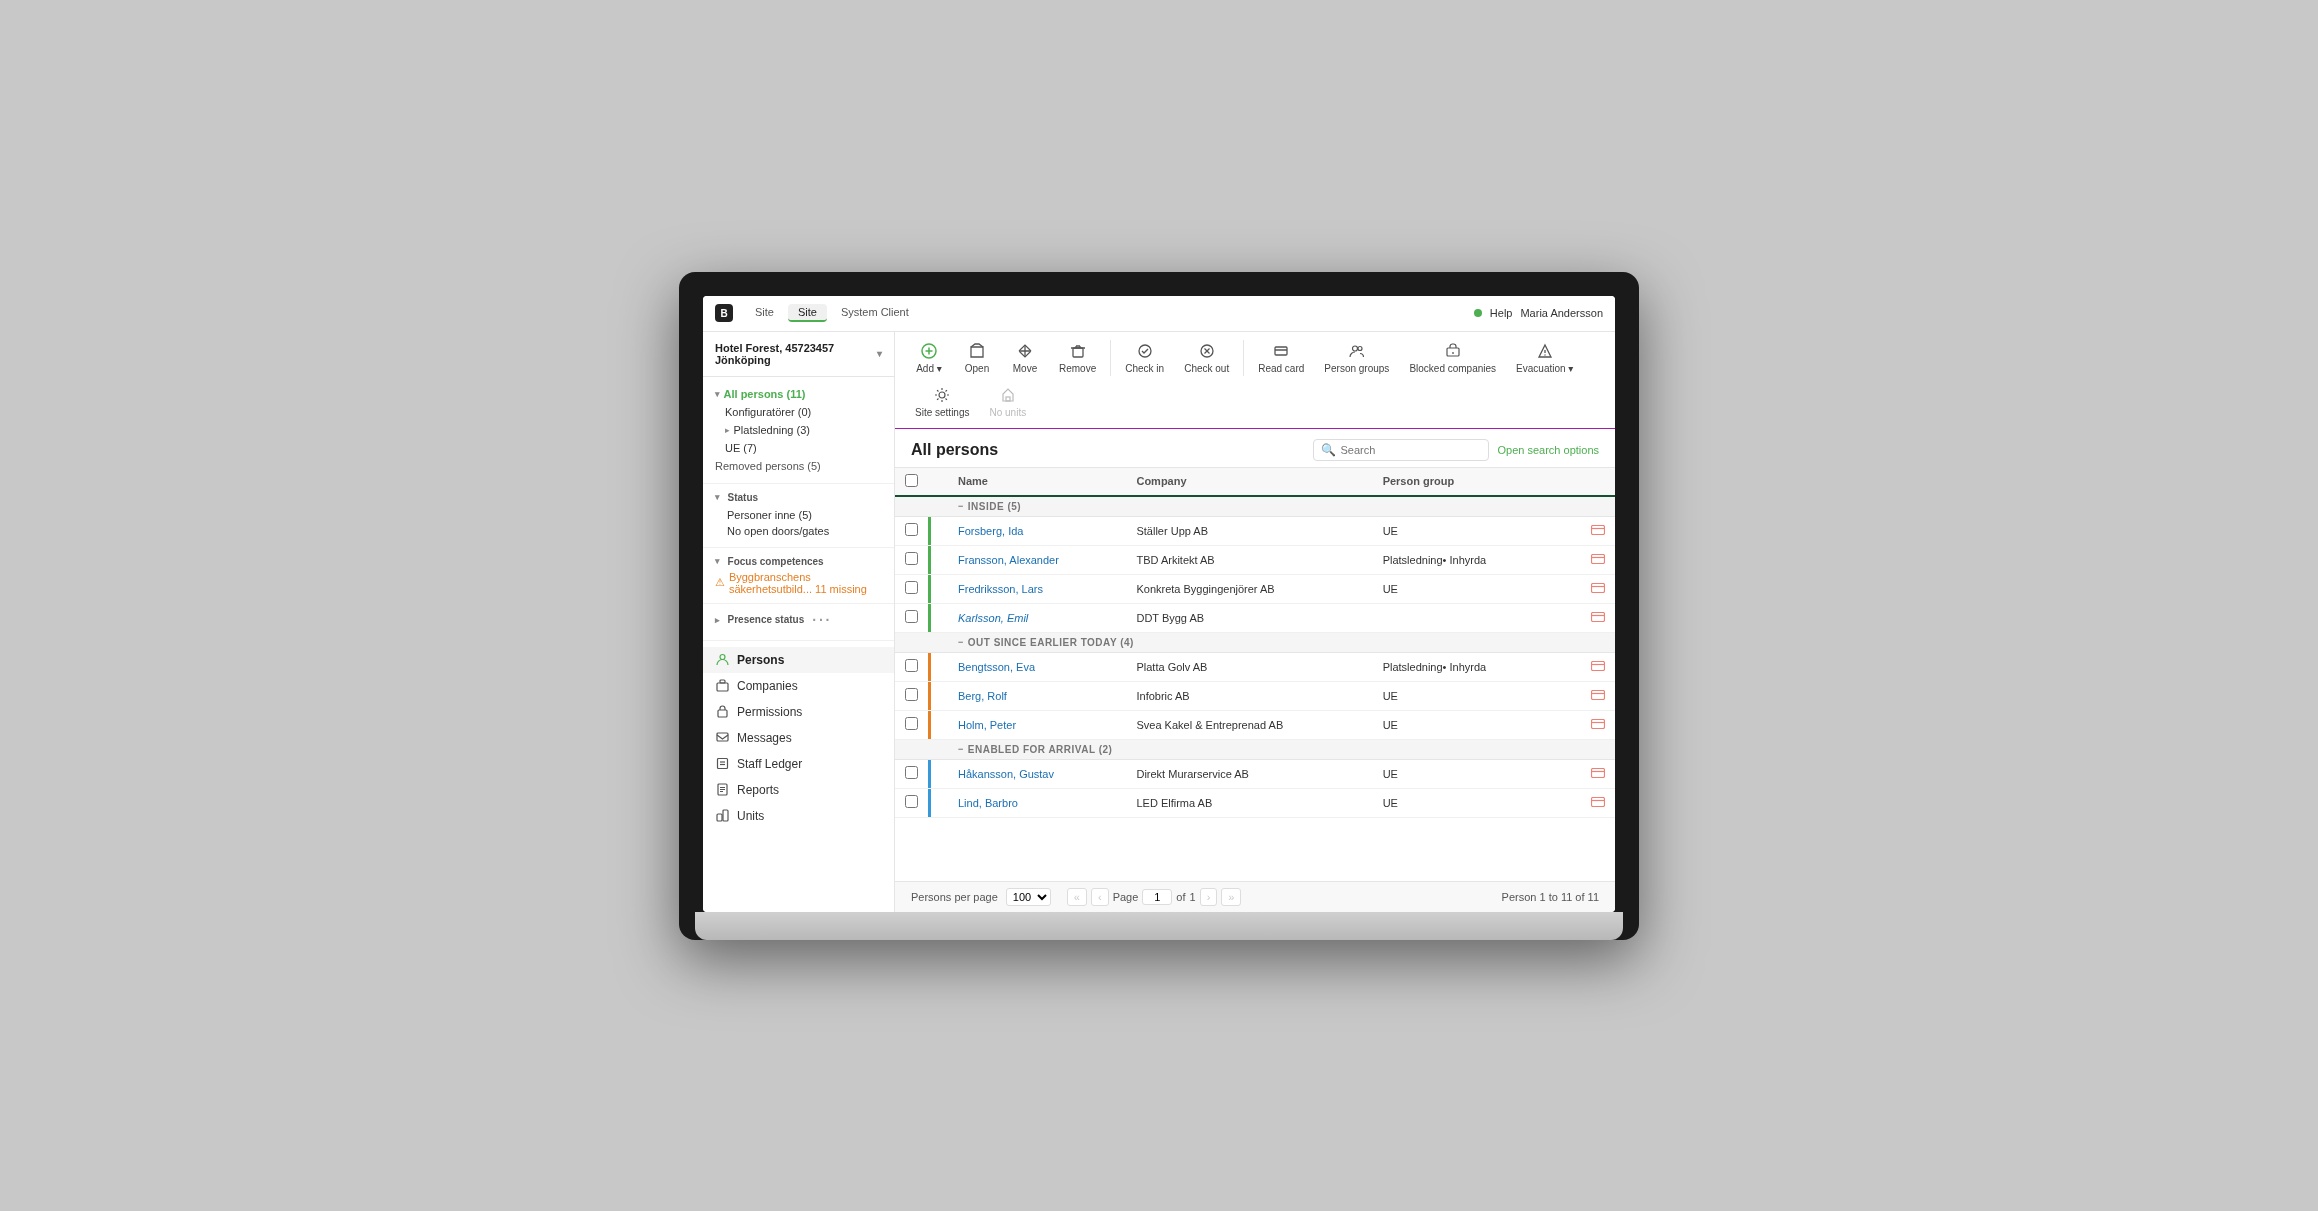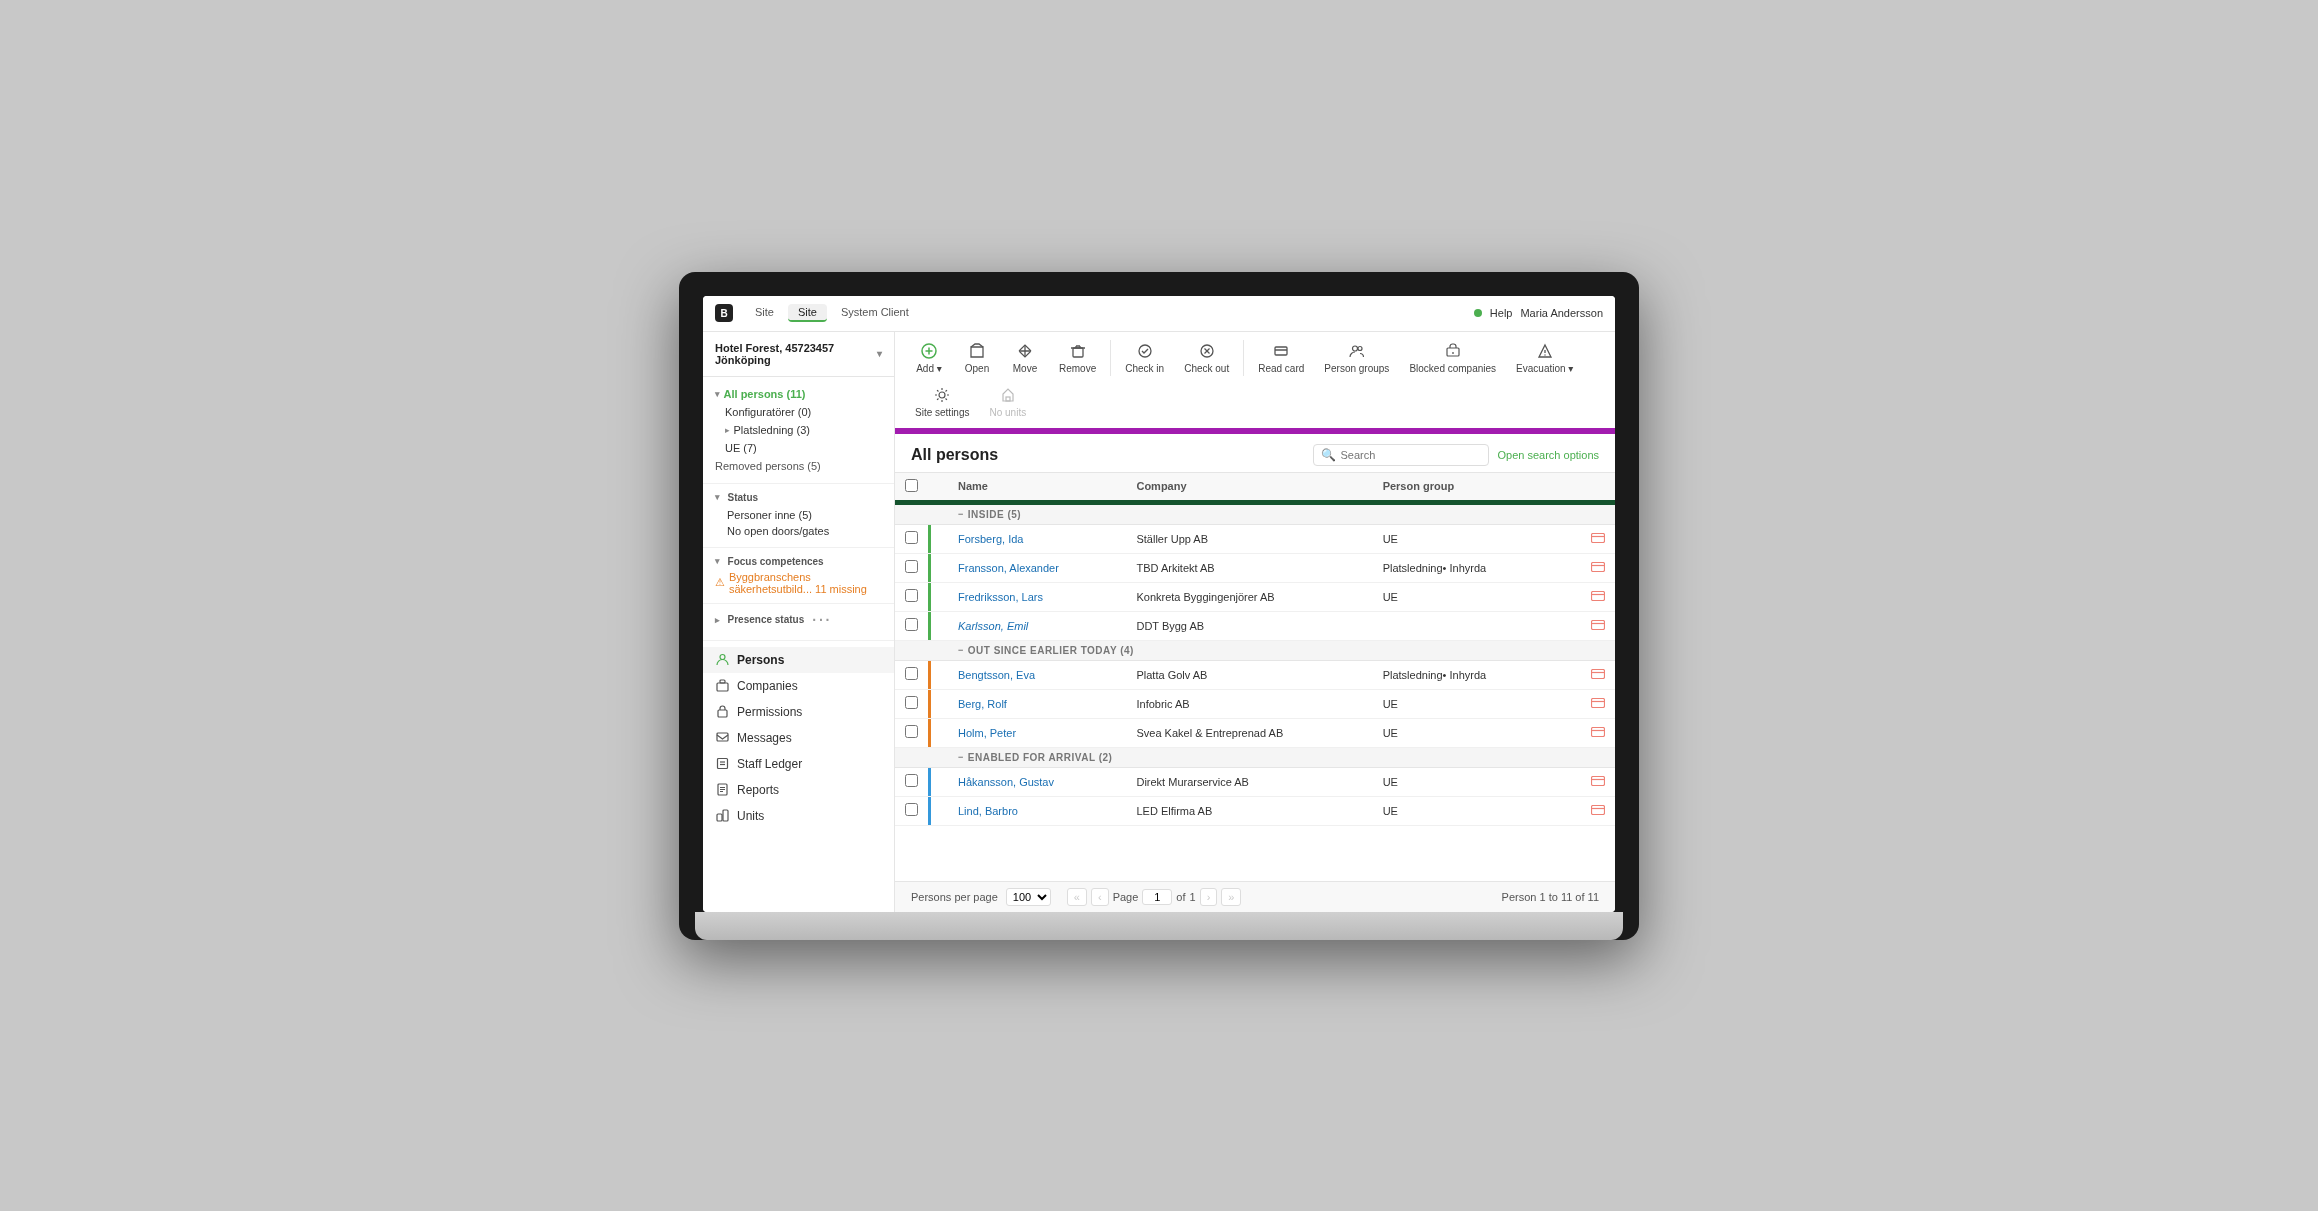--- a/index.html
+++ b/index.html
@@ -176,21 +176,21 @@
       flex: 1;
       overflow: hidden;
       display: flex;
       flex-direction: column;
     }
     
     .toolbar {
       display: flex;
       align-items: center;
       padding: 6px 12px;
-      border-bottom: 6px solid #a21caf;
+      border-bottom: 1px solid #a21caf;
       gap: 4px;
       background: #fff;
       flex-wrap: wrap;
     }
     .toolbar-btn {
       display: flex;
       flex-direction: column;
       align-items: center;
       padding: 4px 8px;
       border-radius: 4px;
@@ -261,21 +261,21 @@
       width: 100%;
       border-collapse: collapse;
       font-size: 11px;
     }
     thead th {
       background: #f8f8f8;
       padding: 6px 10px;
       text-align: left;
       font-weight: 600;
       color: #555;
-      border-bottom: 5px solid #14532d;
+      border-bottom: 2px solid #14532d;
       position: sticky; top: 0;
     }
     thead th:first-child { width: 28px; }
     tbody tr { border-bottom: 1px solid #f0f0f0; }
     tbody td { padding: 5px 10px; color: #333; vertical-align: middle; }
     .group-row td {
       background: #f5f5f5;
       font-size: 10px;
       font-weight: 600;
       color: #777;

